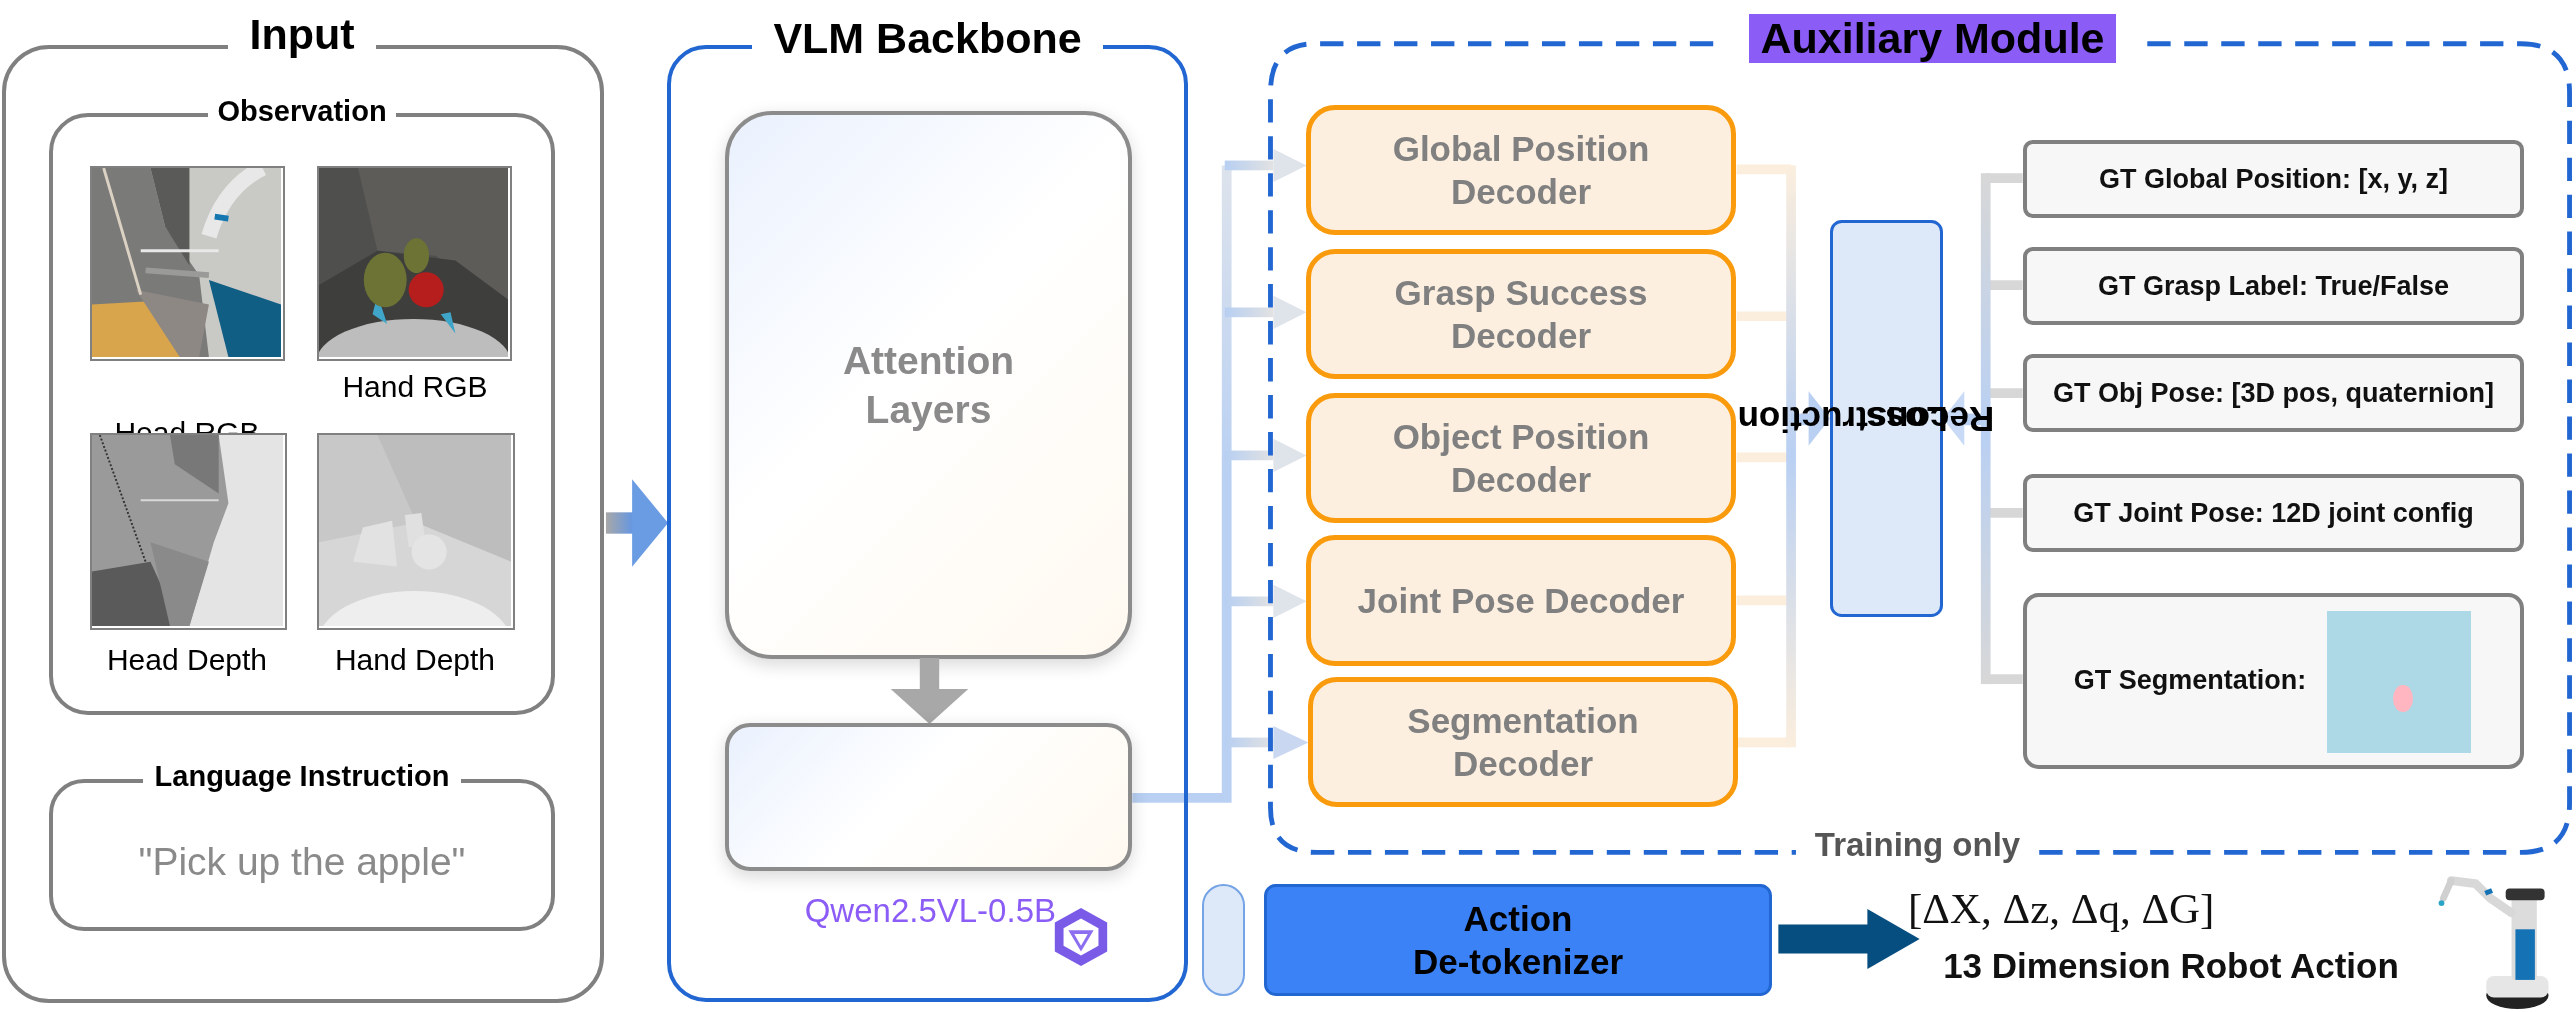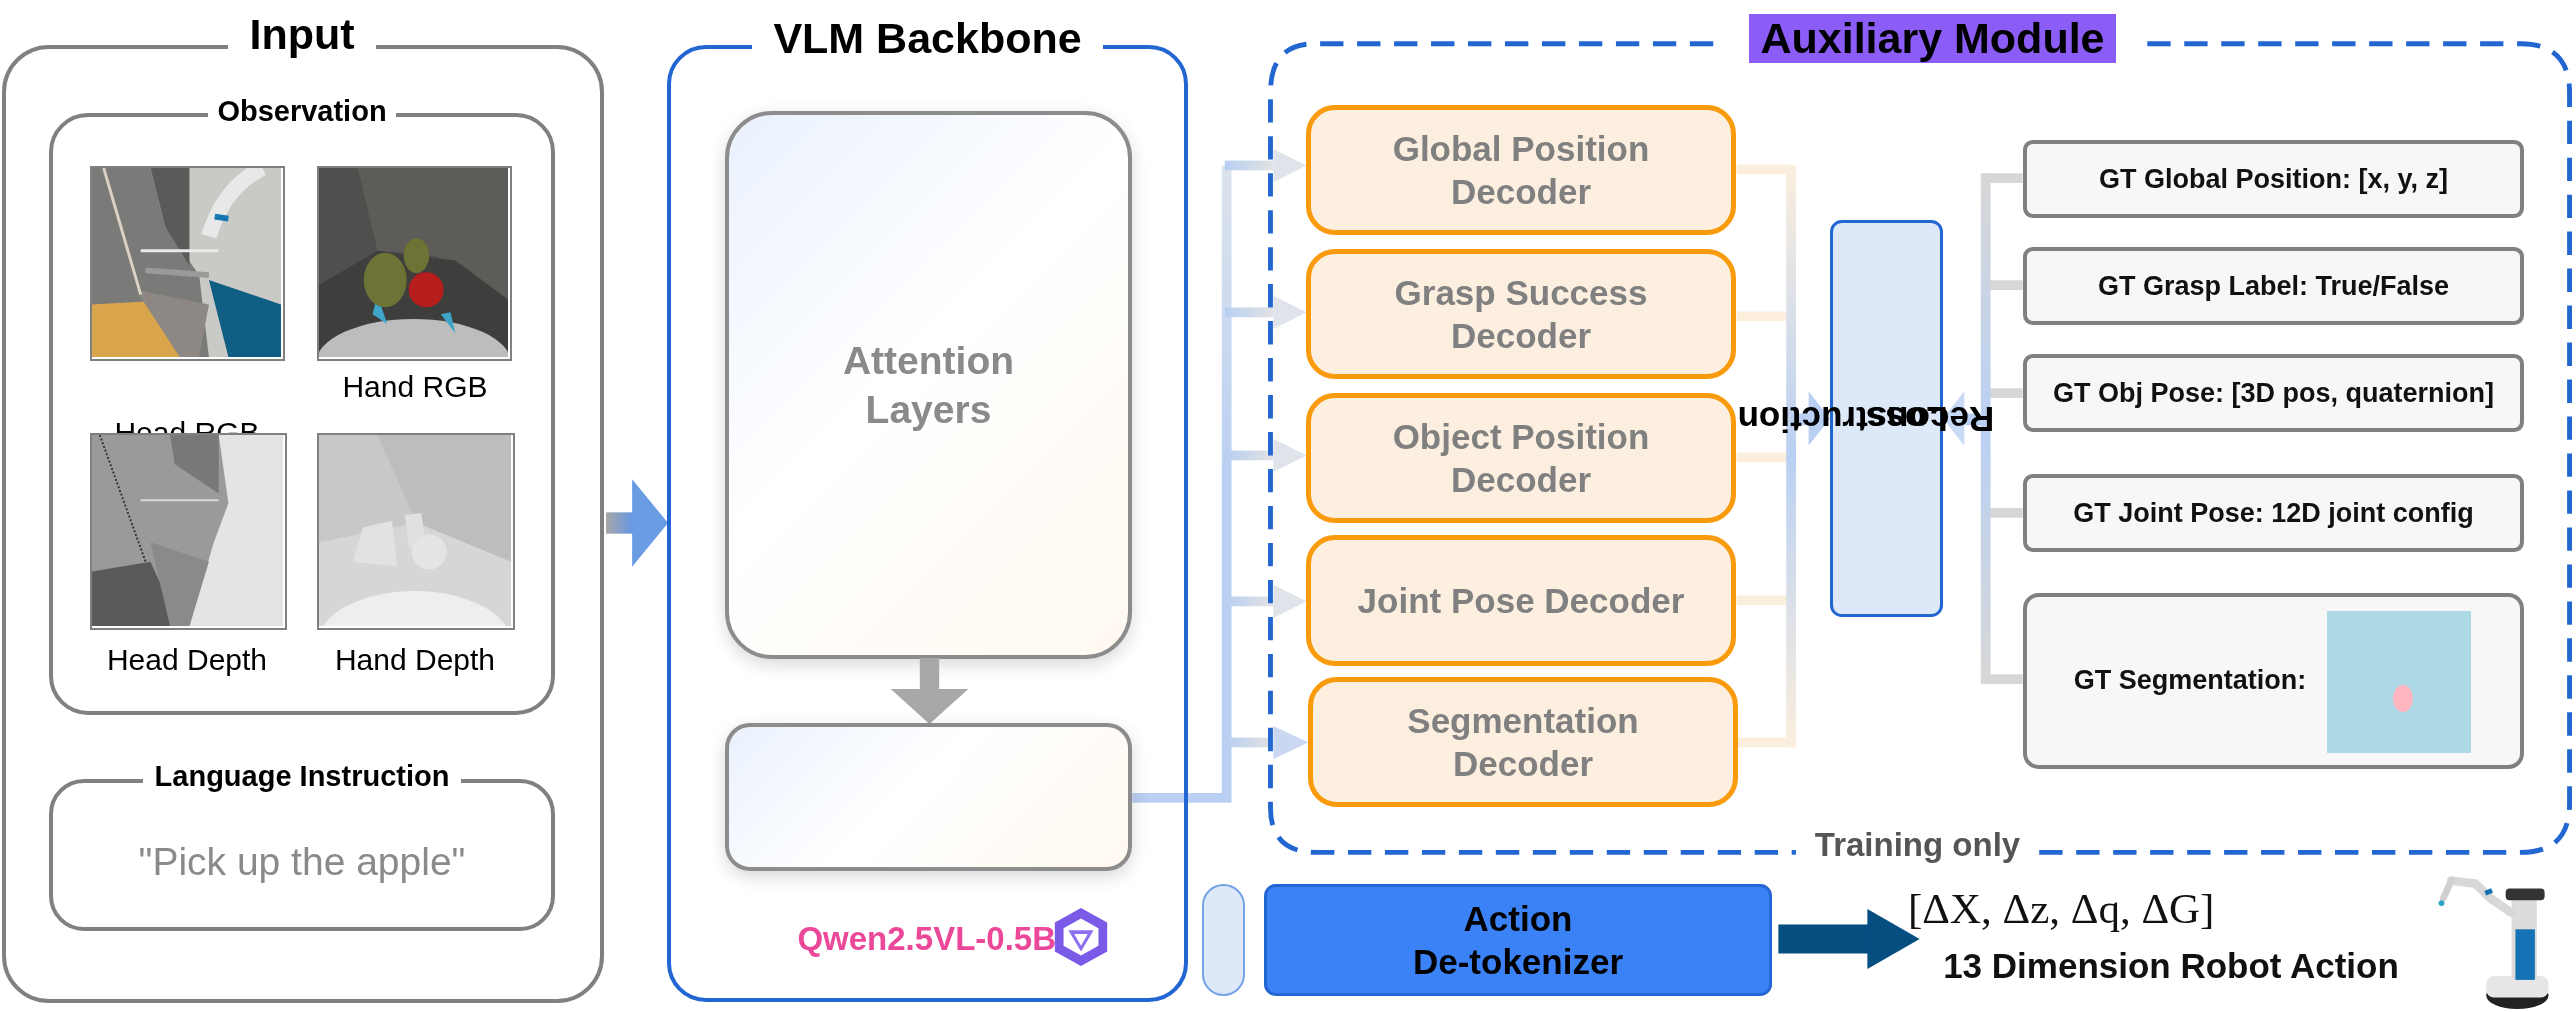--- a/index.html
+++ b/index.html
@@ -24,21 +24,21 @@
   #arrow-in { left:604px; top:479px; width:66px; height:88px; }
 
   
   #vlm-box { left:667px; top:45px; width:521px; height:957px; border:4.9px solid #2266d2; border-radius:39px; }
   #vlm-title { left:667px; top:13.6px; width:521px; font-size:43px; }
   .soft-box { border:4.9px solid #8c8c8c; background:linear-gradient(135deg,#eaf1fd 0%,#ffffff 45%,#fff9f0 100%);
               box-shadow:0 5.8px 17.5px rgba(0,0,0,0.15); color:#8a8a8a; font-weight:bold; }
   #attn-box { left:725px; top:111px; width:407px; height:548px; border-radius:47px; font-size:39px; line-height:49px; }
   #latent-box { left:725px; top:723px; width:407px; height:148px; border-radius:25px; font-size:37px; line-height:49px; }
   #down-arrow { left:881px; top:658px; width:97px; height:66px; }
-  #qwen-label { left:725px; top:910px; width:331px; height:58px; font-size:33px; font-weight:bold; color:#ec4899; justify-content:flex-end; }
+  #qwen-label { left:725px; top:882px; width:331px; height:58px; font-size:33px; font-weight:normal; color:#8b5cf6; justify-content:flex-end; }
   #qwen-icon { left:1049px; top:905px; width:64px; height:64px; }
   #aux-title { left:1723px; top:13.6px; width:419px; font-size:43px; }
   #training-label { left:1796px; top:826px; width:243px; font-size:33px; font-weight:bold; color:#555; background:#fff; }
 
   .decoder { left:1306px; width:430px; border:5.8px solid #f99b0c; border-radius:29px; background:#fdefe0;
              color:#808080; font-weight:bold; font-size:35px; line-height:43px; }
   #recon-box { left:1830px; top:220px; width:113px; height:397px; border:3.9px solid #2266d2; border-radius:11.7px; background:#dde9f9; }
   #recon-text { left:1830px; top:220px; width:113px; height:397px; }
   #recon-text span { display:block; transform:rotate(-90deg); white-space:nowrap; font-size:35px; font-weight:bold; color:#000; line-height:41px; text-align:center; }
 

